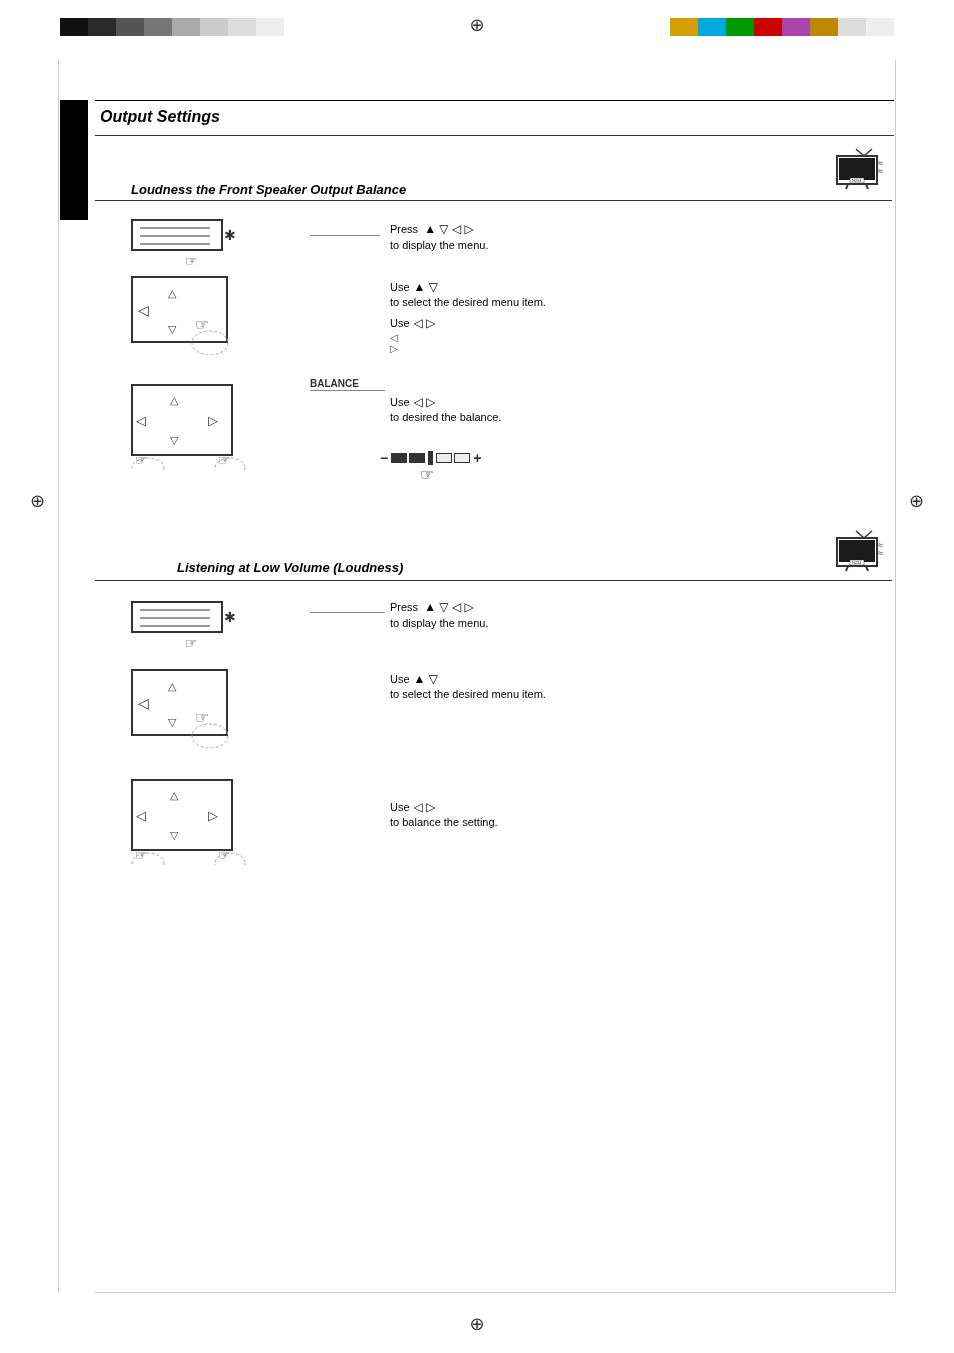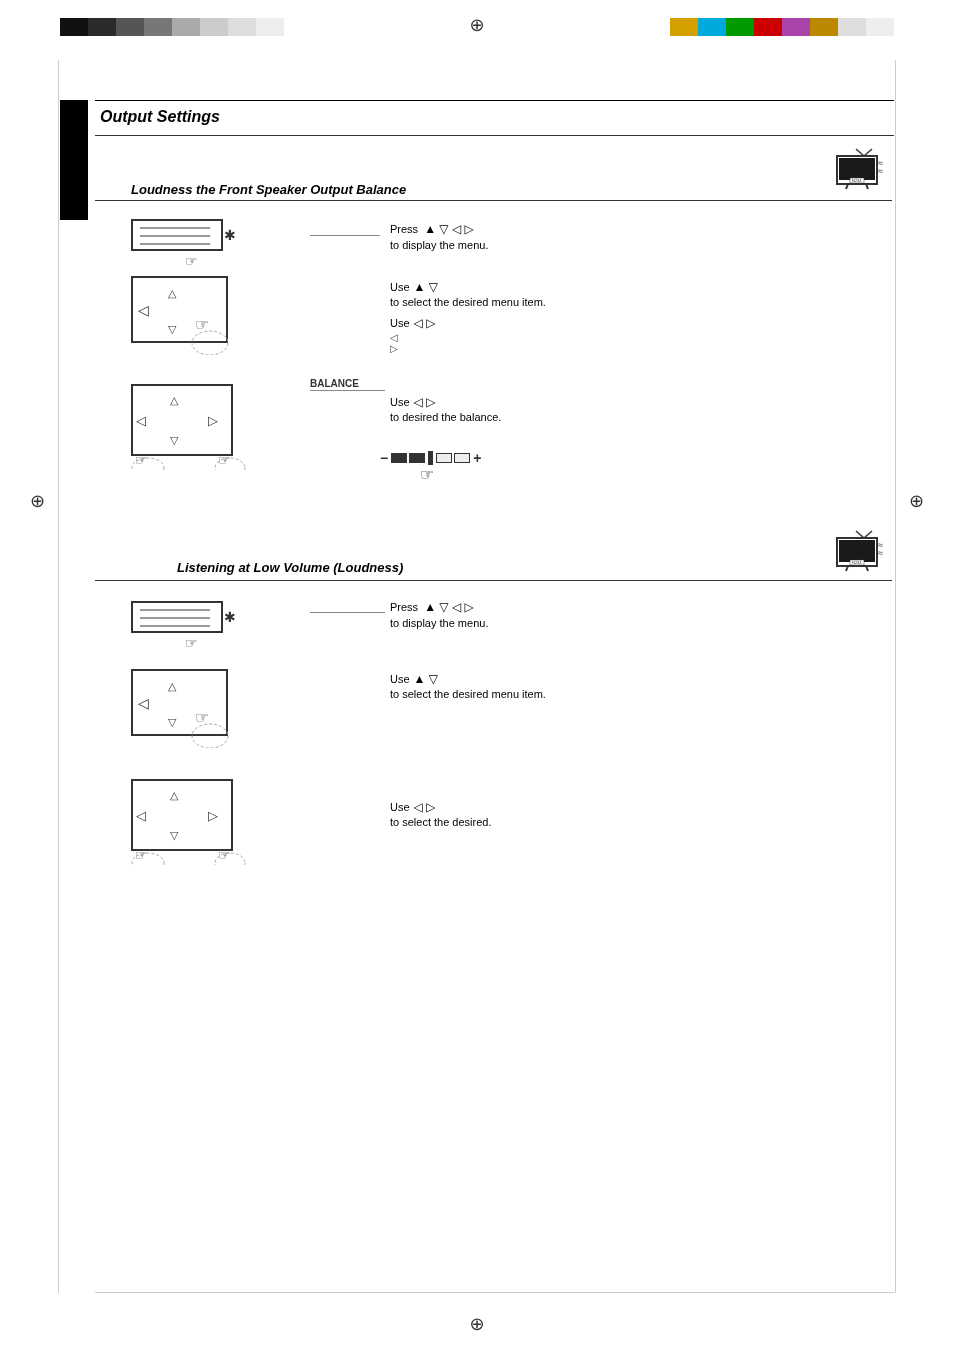--- a/index.html
+++ b/index.html
@@ -374,21 +374,21 @@
     <text x="88" y="85" font-size="14" fill="#333">☞</text>
     <ellipse cx="100" cy="88" rx="15" ry="10" fill="none" stroke="#aaa" stroke-width="1" stroke-dasharray="3,2"></ellipse>
   </svg>
 </div>
 
 <div style="position:absolute; top:800px; left:390px;">
   <div style="display:flex; align-items:center; gap:4px;">
     <span style="font-size:11px;">Use</span>
     <span style="font-size:12px;">◁ ▷</span>
   </div>
-  <div style="font-size:11px; margin-top:2px;">to select the desired.</div>
+  <div style="font-size:11px; margin-top:2px;">to balance the setting.</div>
 </div>
 
 <div style="position:absolute; bottom:60px; left:95px; right:60px; height:1px; background:#ccc;"></div>
 
 <div class="bottom-crosshair">⊕</div>
 
 <div class="left-crosshair" style="top:490px;">⊕</div>
 
 <div class="right-crosshair" style="top:490px;">⊕</div>
 

